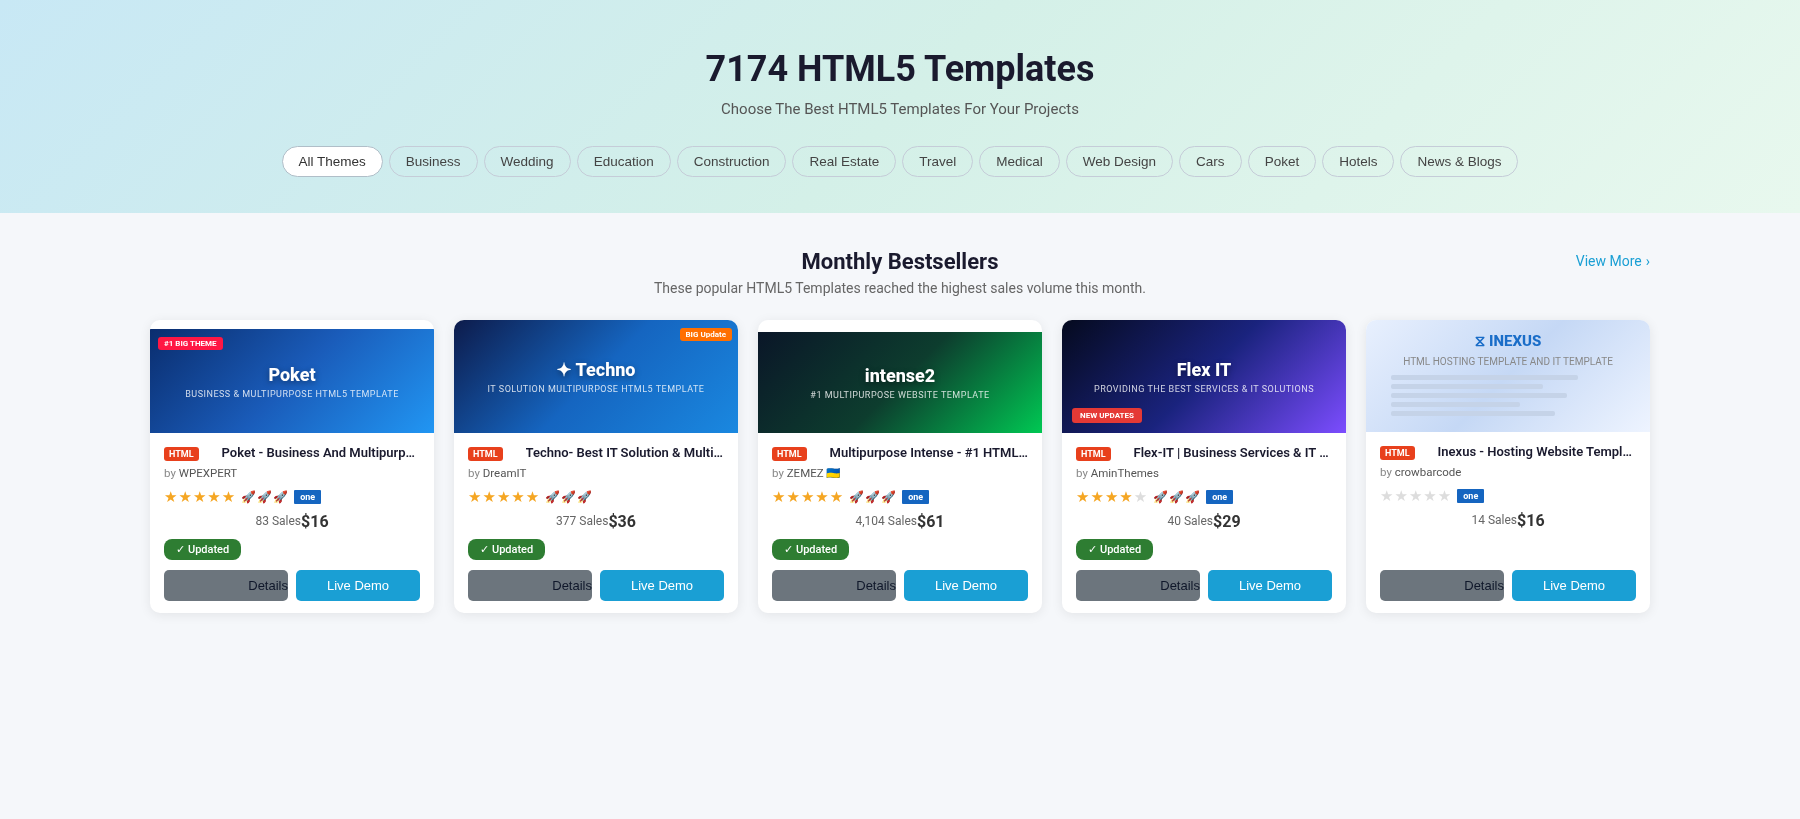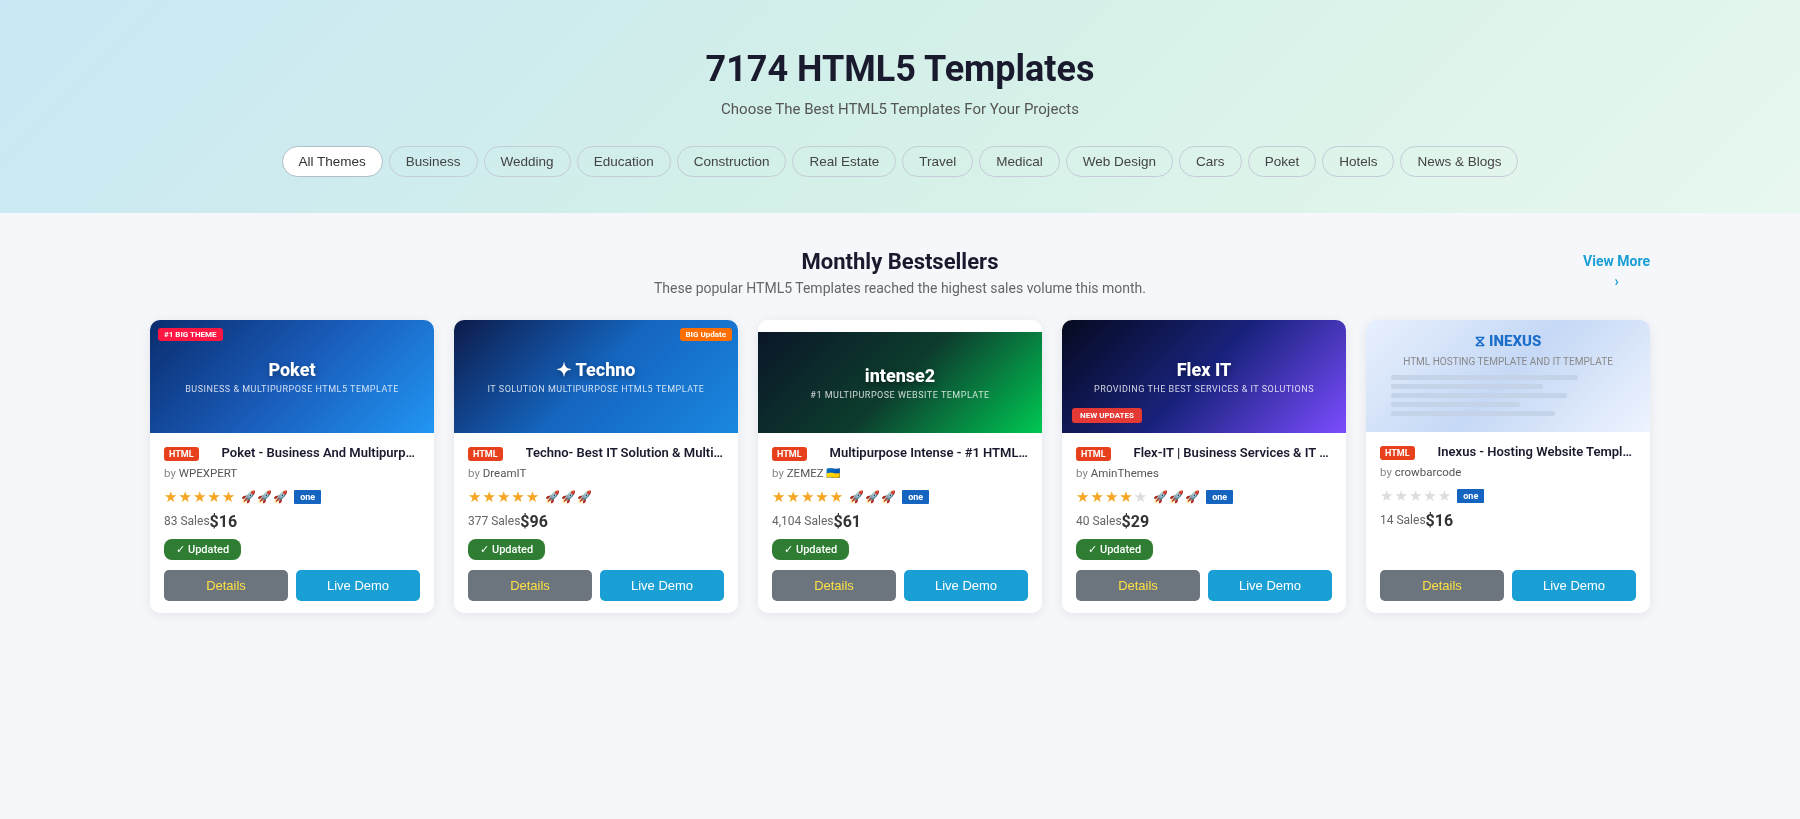--- a/index.html
+++ b/index.html
@@ -70,28 +70,27 @@
       margin-bottom: 6px;
     }
     .section-desc {
       font-size: 14px;
       color: #666;
       margin-bottom: 24px;
     }
     .view-more {
       color: #1a9fd4;
       font-size: 14px;
-      font-weight: 700;
+      font-weight: 400;
       text-decoration: none;
       display: flex;
       align-items: center;
       gap: 4px;
       white-space: nowrap;
       padding-top: 4px;
-      flex-direction: column;
     }
 
     
     .cards-grid {
       display: grid;
       grid-template-columns: repeat(5, 1fr);
       gap: 20px;
     }
 
     
@@ -105,21 +104,21 @@
     }
     .card-thumb {
       width: 100%;
       height: 190px;
       object-fit: cover;
       display: block;
       overflow: hidden;
     }
 
     
-    .thumb-poket { background: linear-gradient(135deg, #0a2d6e 0%, #1a5cba 50%, #2196F3 100%); }
+    .thumb-poket { background: linear-gradient(135deg, #0a2d6e 0%, #1a5cba 50%, #2196F3 100%); margin-top: 9px; }
     .thumb-techno { background: linear-gradient(135deg, #0d1b4b 0%, #1565C0 50%, #1a88e0 100%); }
     .thumb-intense { background: linear-gradient(135deg, #0a1628 0%, #0d3d2e 50%, #00c853 100%); margin-top: 12px; }
     .thumb-flexit { background: linear-gradient(135deg, #050a1e 0%, #1a237e 50%, #7c4dff 100%); }
     .thumb-inexus { background: linear-gradient(135deg, #e8f0fe 0%, #c5d8f5 50%, #eef4ff 100%); }
 
     .thumb-inner {
       width: 100%;
       height: 100%;
       display: flex;
       flex-direction: column;
@@ -268,21 +267,21 @@
       color: white;
       font-size: 9px;
       font-weight: 700;
       padding: 2px 6px;
       border-radius: 1px;
     }
 
     
     .sales-row {
       display: flex;
-      justify-content: flex-start;
+      justify-content: center;
       align-items: center;
       margin-bottom: 8px;
     }
     .sales-count { font-size: 12px; color: #666; }
     .price { font-size: 16px; font-weight: 700; color: #333; }
 
     
     .updated-badge {
       background: #2e7d32;
       color: white;
@@ -300,27 +299,28 @@
     
     .card-actions {
       display: flex;
       gap: 8px;
       margin-top: auto;
     }
     .btn-details {
       flex: 1;
       padding: 8px 0;
       background: #6c757d;
-      color: #fde047;
+      color: #0f172a;
       border: none;
       border-radius: 5px;
       font-size: 13px;
       font-weight: 500;
       cursor: pointer;
       transition: background 0.2s;
+      text-align: right;
     }
     .btn-demo {
       flex: 1;
       padding: 8px 0;
       background: #1a9fd4;
       color: white;
       border: none;
       border-radius: 5px;
       font-size: 13px;
       font-weight: 500;
@@ -438,21 +438,21 @@
               <span class="star">★</span>
             </div>
             <div class="rocket-icons">
               <span class="rocket-icon" style="font-size: 12px;">🚀</span>
               <span class="rocket-icon" style="font-size: 12px;">🚀</span>
               <span class="rocket-icon" style="font-size: 12px;">🚀</span>
             </div>
           </div>
           <div class="sales-row">
             <span class="sales-count">377 Sales</span>
-            <span class="price">$96</span>
+            <span class="price">$36</span>
           </div>
           <div class="updated-badge">✓ Updated</div>
           <div class="card-actions">
             <button class="btn-details">Details</button>
             <button class="btn-demo">Live Demo</button>
           </div>
         </div>
       </div>
       <div class="card">
         <div class="card-thumb thumb-intense thumb-inner">

